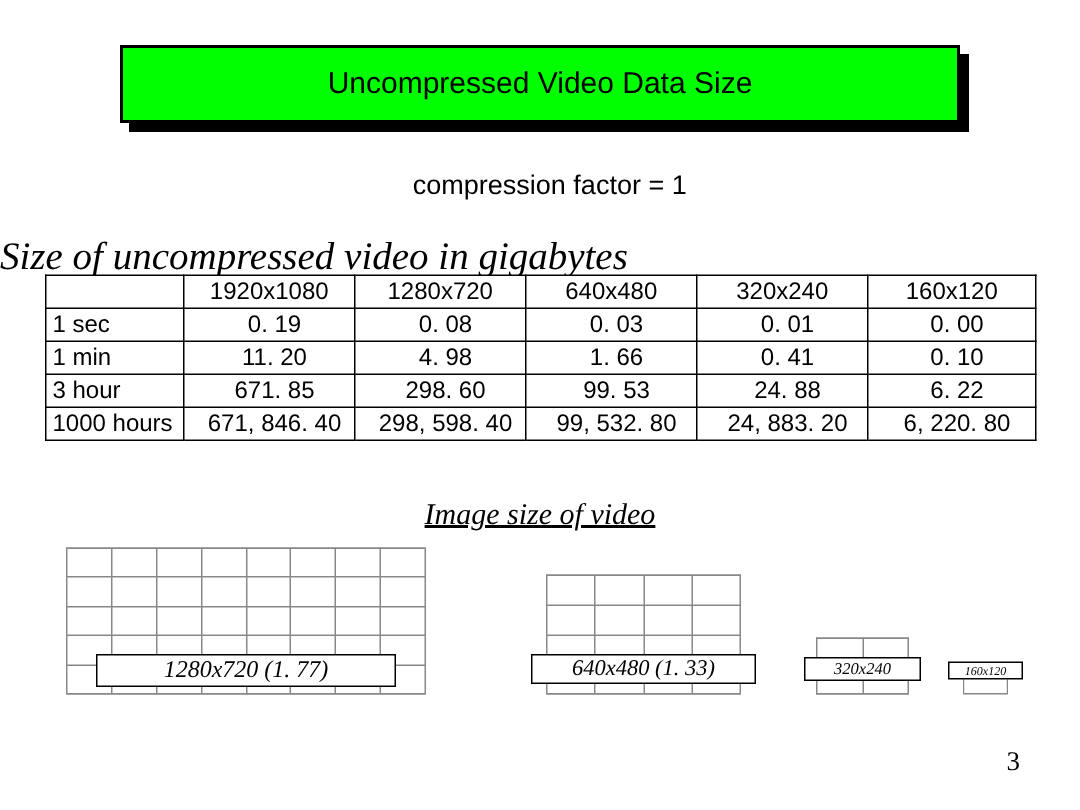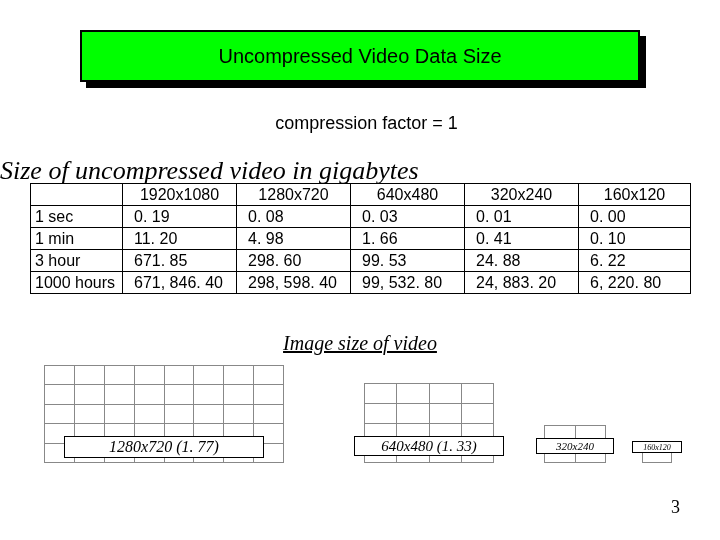--- a/index.html
+++ b/index.html
@@ -80,21 +80,21 @@
     font-weight: normal;
     text-align: center;
     background: #fff;
     margin-left: 45px;
   }
   table.data td.rowlabel {
     text-align: left;
     font-weight: normal;
   }
   table.data td.val {
-    text-align: left;
+    text-align: center;
     padding-left: 11px;
   }
   col.c0 { width: 92px; }
   col.c1 { width: 114px; }
   col.c2 { width: 114px; }
   col.c3 { width: 114px; }
   col.c4 { width: 114px; }
   col.c5 { width: 112px; }
 
   .img-size-title {

